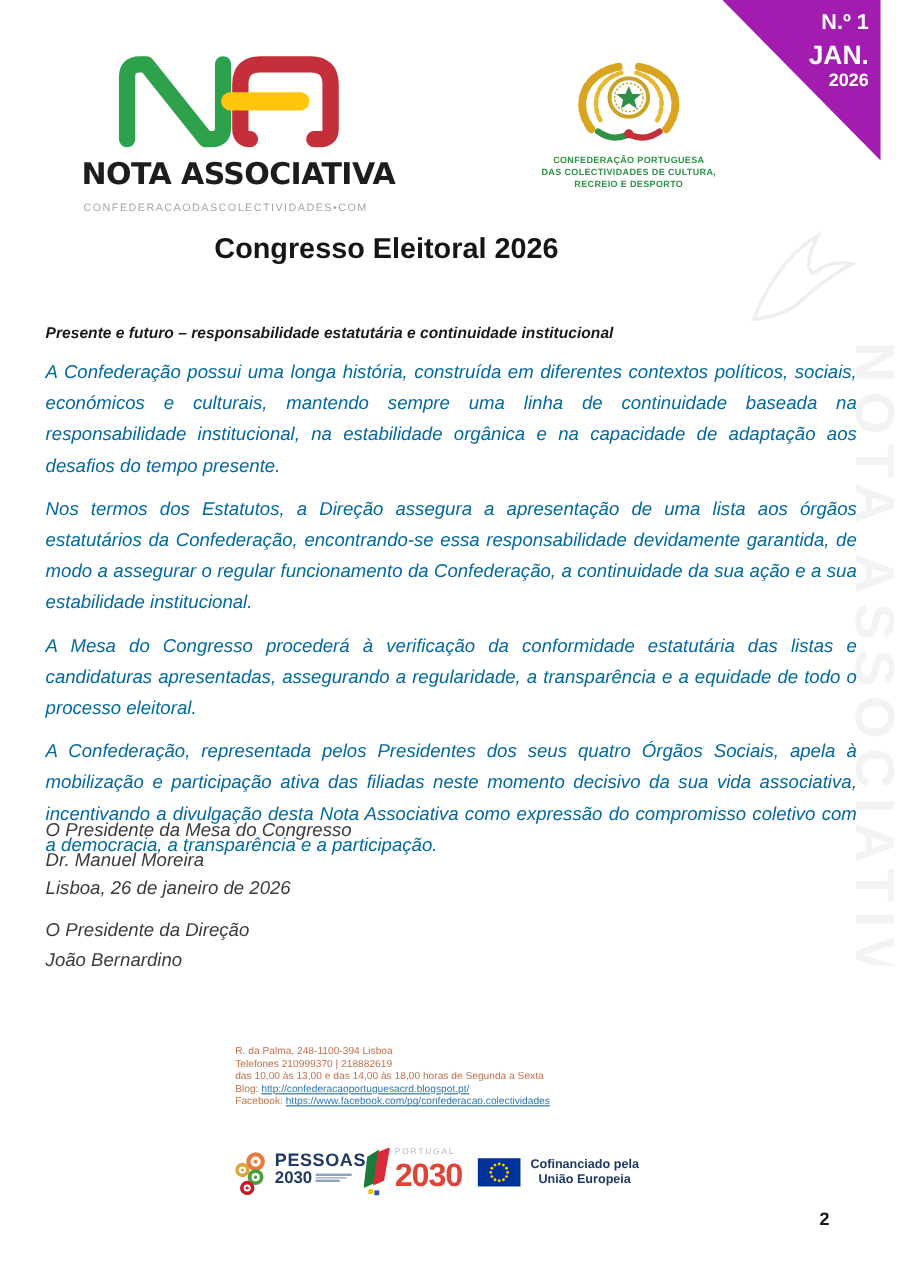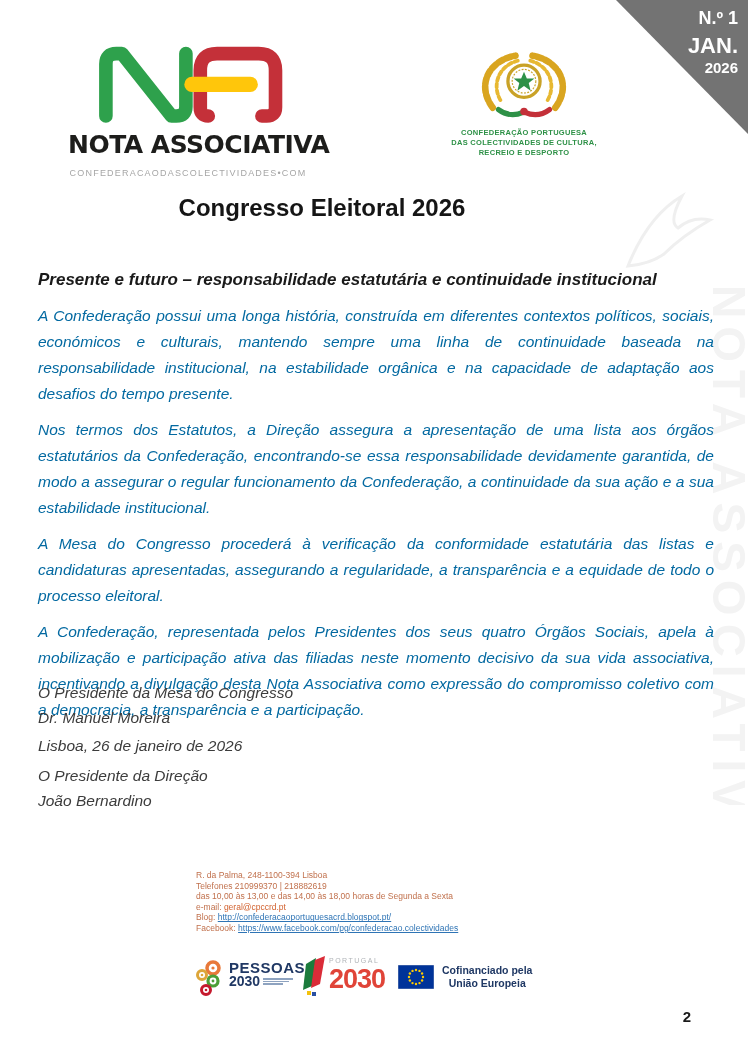--- a/index.html
+++ b/index.html
@@ -5,22 +5,22 @@
   * { margin:0; padding:0; box-sizing:border-box; }
   html,body { background:#888; }
   .page {
     position:relative; width:750px; height:1060px; background:#ffffff;
     margin:0 auto; overflow:hidden;
     font-family:"Liberation Sans", sans-serif;
   }
 
   
   .corner-badge {
-    position:absolute; top:0; right:2px; width:132px; height:134px;
-    background:#737373;
+    position:absolute; top:0; right:16px; width:132px; height:134px;
+    background:#a21caf;
     -webkit-clip-path:polygon(0 0,100% 0,100% 100%);
     clip-path:polygon(0 0,100% 0,100% 100%);
   }
   .corner-badge .b1,.corner-badge .b2,.corner-badge .b3 {
     position:absolute; right:10px; color:#fff; font-weight:bold; text-align:right;
     font-family:"Liberation Sans", sans-serif;
   }
   .corner-badge .b1 { top:8px;  font-size:18px; }
   .corner-badge .b2 { top:33px; font-size:22px; }
   .corner-badge .b3 { top:59px; font-size:15px; }
@@ -49,21 +49,21 @@
   .crest { position:absolute; left:438px; top:48px; width:172px; text-align:center; }
   .crest-lines { margin-top:2px; font-size:7.5px; font-weight:bold; line-height:10px; color:#2E9147; letter-spacing:0.3px; }
 
   
   .doc-title {
     position:absolute; left:0; top:194px; width:644px; text-align:center;
     font-size:24px; font-weight:bold; color:#151515;
   }
   .article { position:absolute; left:38px; top:270px; width:676px; color:#3c3c3c; }
   .article .heading {
-    font-size:17px; font-weight:bold; font-style:italic; color:#1a1a1a; margin-bottom:13px;
+    font-size:13px; font-weight:bold; font-style:italic; color:#1a1a1a; margin-bottom:13px;
   }
   .article p.para {
     font-size:15.5px; font-style:italic; line-height:26px;
     text-align:justify; text-align-last:left; margin-bottom:10px; color:#0369a1;
   }
   .dateline { font-size:15.5px; font-style:italic; margin-top:14px; color:#3c3c3c; }
   .signature { position:absolute; left:38px; font-style:italic; font-size:15.5px; color:#3c3c3c; line-height:25px; }
   .sig-1 { top:680px; }
   .sig-2 { top:763px; }
 
@@ -162,23 +162,20 @@
   </div>
   <div class="signature sig-2">
     <div>O Presidente da Direção</div>
     <div>João Bernardino</div>
   </div>
 
   <div class="contact">
     <div>R. da Palma, 248-1100-394 Lisboa</div>
     <div>Telefones 210999370 | 218882619</div>
     <div>das 10,00 às 13,00 e das 14,00 às 18,00 horas de Segunda a Sexta</div>
-    <div>
-      <span>e-mail: </span><span class="email">geral@cpccrd.pt</span>
-    </div>
     <div>
       <span>Blog: </span><span class="lnk">http://confederacaoportuguesacrd.blogspot.pt/</span>
     </div>
     <div>
       <span>Facebook: </span><span class="lnk">https://www.facebook.com/pg/confederacao.colectividades</span>
     </div>
   </div>
 
   <div class="logos">
 

